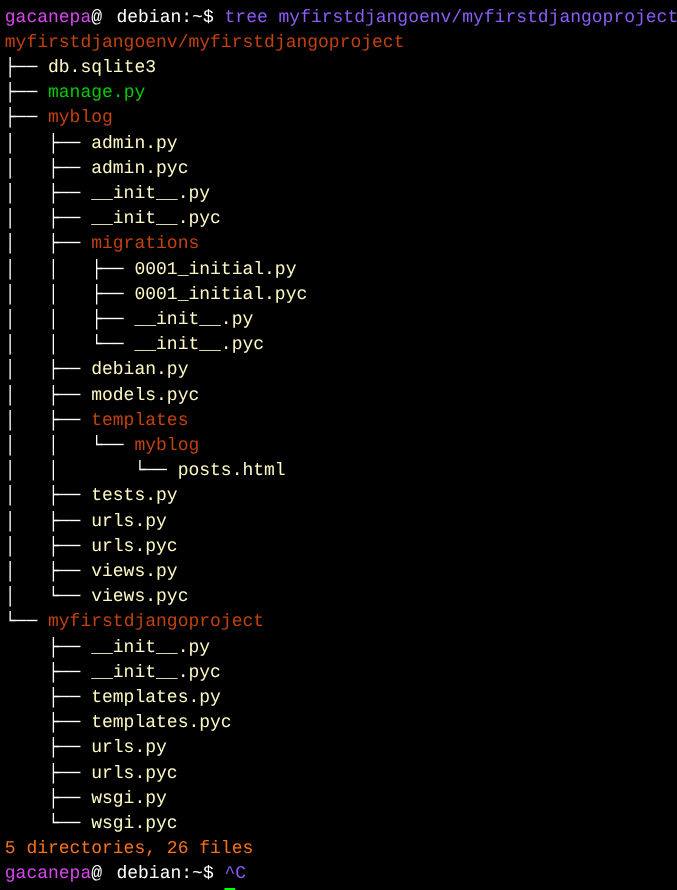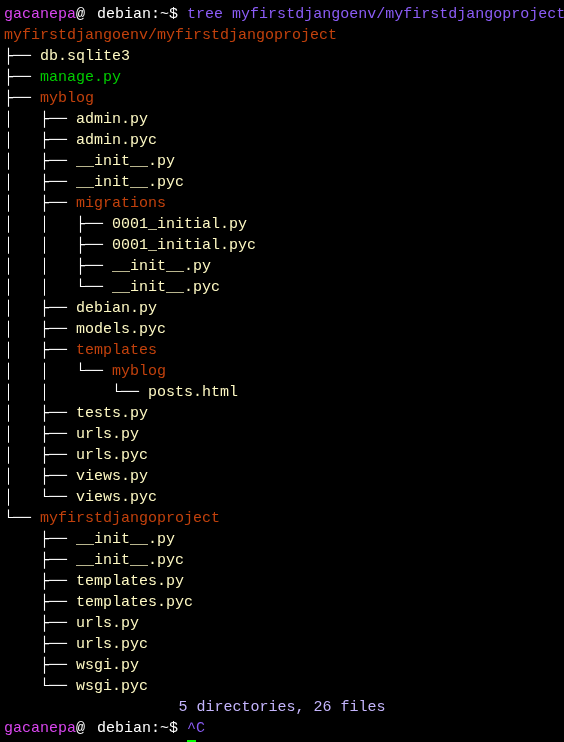--- a/index.html
+++ b/index.html
@@ -16,21 +16,21 @@
     .line {
       white-space: pre;
     }
     .prompt-user { color: #d946ef; }
     .prompt-host { color: #ffffff; padding-left: 12px; }
     .cmd { color: #8b5cf6; }
     .dir { color: #c2410c; font-weight: normal; }
     .exec { color: #00cc00; font-weight: normal; }
     .file { color: #fef9c3; }
     .tree-char { color: #ffffff; }
-    .summary { color: #c4b5fd; text-align: center; }
+    .summary { color: #f97316; }
     .cursor {
       display: inline-block;
       width: 9px;
       height: 18px;
       background: #00ff00;
       vertical-align: text-bottom;
     }
   </style>
 </head>
 <body>

